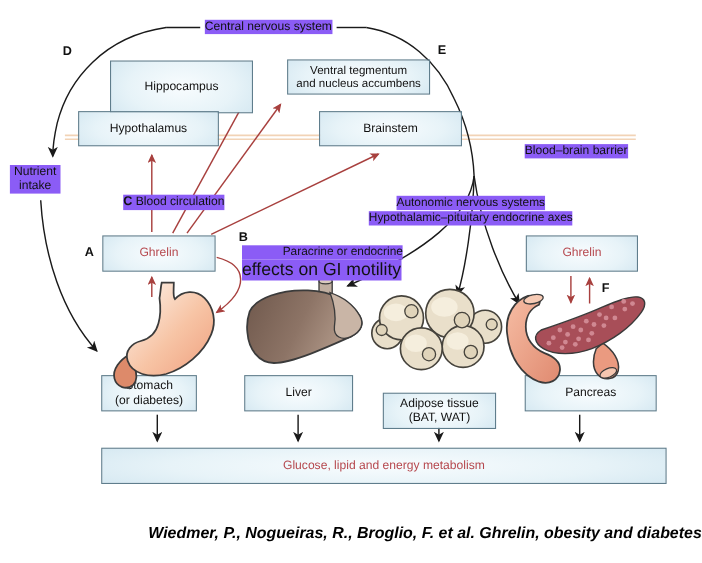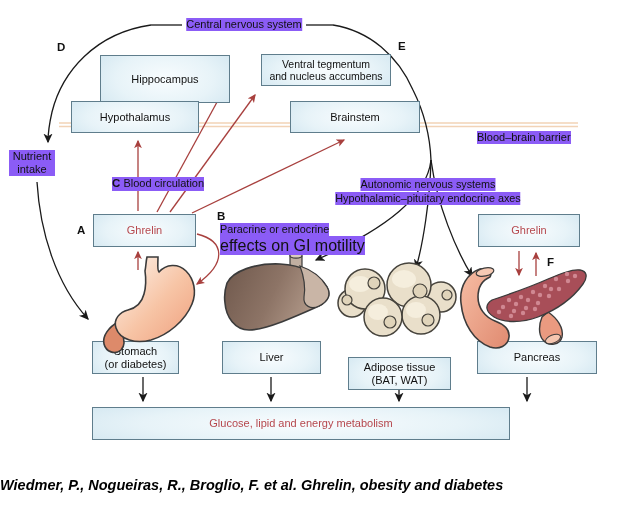--- a/index.html
+++ b/index.html
@@ -12,21 +12,21 @@
   .layer-labels{position:absolute;left:0;top:0;width:638px;height:512px;z-index:4;pointer-events:none;}
   .box{position:absolute;box-sizing:border-box;border:1.4px solid #5f7d8c;
        background:radial-gradient(ellipse 100% 150% at 50% 50%,#f8fcfe 0%,#e7f3f8 38%,#c9e1ed 78%,#b5d4e4 100%);
        display:flex;flex-direction:column;align-items:center;justify-content:center;
        text-align:center;font-size:11px;line-height:1.18;color:#111;}
   .box .l2{font-size:10.5px;}
   .redtxt{color:#b5474d;}
   .lbl{position:absolute;font-size:11px;line-height:1.2;color:#111;background:#8b5cf6;white-space:nowrap;}
   .letter{font-weight:bold;font-size:11.5px;background:transparent;}
   .center-x{transform:translateX(-50%);}
-  .citation{position:absolute;left:0;top:477px;width:638px;text-align:left;
+  .citation{position:absolute;left:0;top:477px;width:638px;text-align:right;
             font-style:italic;font-weight:bold;font-size:14.5px;color:#000;}
 </style>
 </head>
 <body>
 
 <div class="figure">
 
   <svg id="svg-bg" viewBox="0 0 638 512">
     <defs>
       <marker id="mB" markerWidth="8" markerHeight="8" refX="6.5" refY="3.5" orient="auto">
@@ -97,21 +97,21 @@
     <div class="box" style="left:222px;top:341px;width:99px;height:33px;">
       <span>Liver</span>
     </div>
     <div class="box" style="left:348px;top:341px;width:103px;height:33px;margin-top:16px;">
       <span>Adipose tissue</span>
       <span>(BAT, WAT)</span>
     </div>
     <div class="box" style="left:477px;top:341px;width:120px;height:33px;">
       <span>Pancreas</span>
     </div>
-    <div class="box" style="left:92px;top:407px;width:418px;height:33px;">
+    <div class="box" style="left:92px;top:407px;width:514px;height:33px;">
       <span class="redtxt">Glucose, lipid and energy metabolism</span>
     </div>
   </div>
 
   <svg id="svg-fg" viewBox="0 0 638 512">
     <defs>
       <marker id="mR2" markerWidth="7" markerHeight="7" refX="5.5" refY="3" orient="auto">
         <path d="M0,0 L6.5,3 L0,6 L1.6,3 Z" fill="#a8403e"></path>
       </marker>
       <linearGradient id="gSto" x1="0" y1="0" x2="1" y2="1">
@@ -211,21 +211,21 @@
     <div class="lbl letter" style="left:217px;top:210px;">B</div>
     <div class="lbl letter" style="left:547px;top:256px;">F</div>
 
     <div class="lbl" style="left:9px;top:150px;width:46px;text-align:center;white-space:normal;">Nutrient intake</div>
 
     <div class="lbl" style="left:112px;top:177px;">
       <span class="letter">C</span>
       <span>Blood circulation</span>
     </div>
 
-    <div class="lbl" style="left:220px;top:223px;font-size:10.8px;">Paracrine or endocrine</div>
+    <div class="lbl" style="left:220px;top:223px;font-size:10.8px;padding-left:37px;">Paracrine or endocrine</div>
     <div class="lbl" style="left:220px;top:236px;font-size:16px;">effects on GI motility</div>
 
     <div class="lbl center-x" style="left:428px;top:178px;font-size:10.8px;">Autonomic nervous systems</div>
     <div class="lbl center-x" style="left:428px;top:192px;font-size:10.8px;">Hypothalamic–pituitary endocrine axes</div>
 
     <div class="citation">Wiedmer, P., Nogueiras, R., Broglio, F. et al. Ghrelin, obesity and diabetes</div>
   </div>
 
 </div>
 

